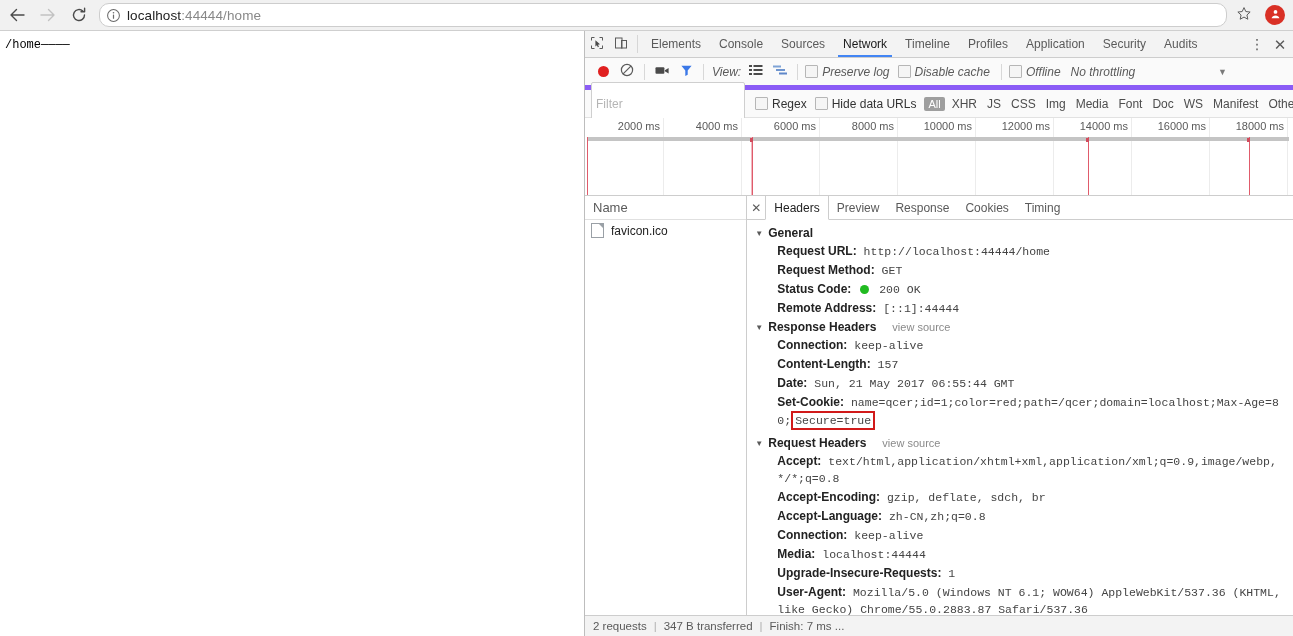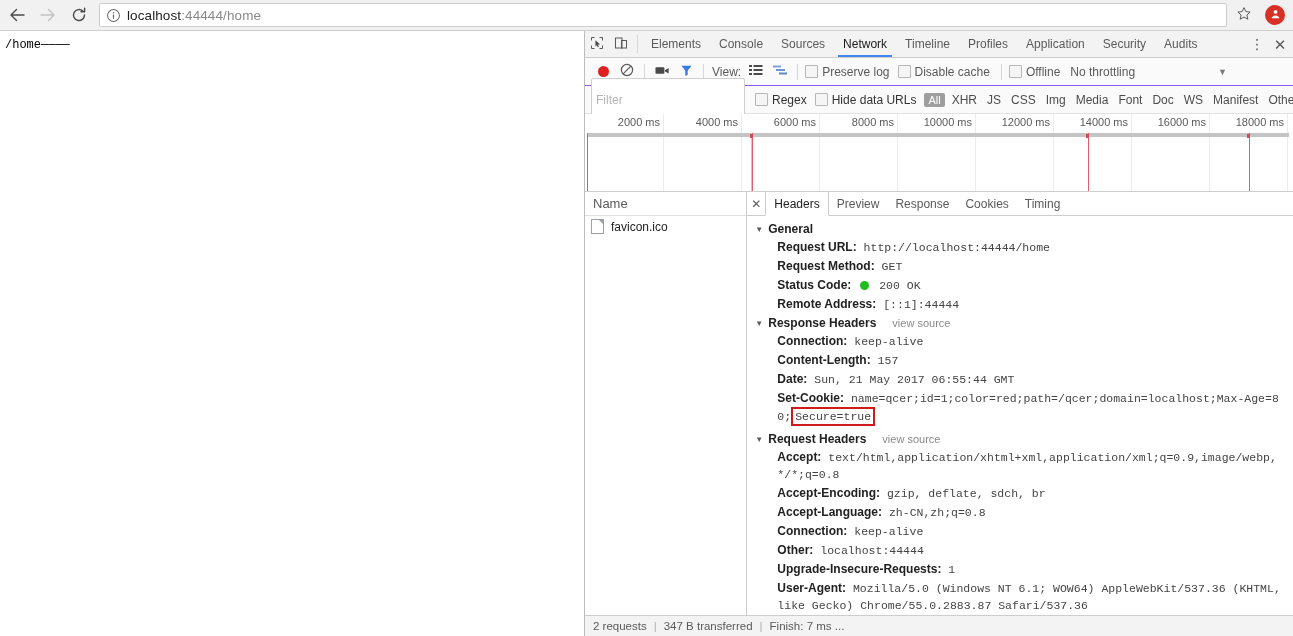--- a/index.html
+++ b/index.html
@@ -21,21 +21,21 @@
   }
   .nav-btn {
     width:28px; height:28px; margin-left:3px;
     display:flex; align-items:center; justify-content:center;
     color:#5a5a5a;
   }
   .nav-btn.disabled { color:#c0c0c0; }
   .nav-btn svg { display:block; }
   .omnibox {
     flex:1; height:22px; margin:0 6px 0 6px;
-    background:#fff; border:1px solid #cdcdcd; border-radius:2px;
+    background:#fff; border:1px solid #cdcdcd; border-radius:10px;
     display:flex; align-items:center; padding:0 4px;
   }
   .info-icon { width:15px; height:15px; margin:0 6px 0 2px; flex:0 0 auto; }
   .url-text { font-size:13.5px; color:#222; letter-spacing:.1px; white-space:nowrap; }
   .url-text .dim { color:#888; }
   .star-btn { width:22px; height:22px; display:flex; align-items:center; justify-content:center; }
   .profile-btn {
     width:20px; height:20px; margin:0 8px 0 10px; border-radius:50%;
     background:#d93025; display:flex; align-items:center; justify-content:center;
     flex:0 0 auto;
@@ -82,23 +82,24 @@
   .dt-tab.active::after {
     content:""; position:absolute; left:4px; right:4px; bottom:0; height:2px;
     background:#4285f4;
   }
   .dt-right { margin-left:auto; display:flex; align-items:center; }
   .dt-kebab { width:20px; text-align:center; color:#5a5a5a; font-size:14px; line-height:1; }
   .dt-close { width:26px; text-align:center; color:#5a5a5a; font-size:15px; line-height:1; }
 
   
   .dt-netbar {
-    height:27px; border-bottom:1px solid #8b5cf6; background:#fafafa;
+    height:27px; border-bottom:5px solid #8b5cf6; background:#fafafa;
     display:flex; align-items:center; padding:0 6px; flex:0 0 auto;
     color:#5a5a5a;
+    font-style:italic;
   }
   .rec-dot { width:11px; height:11px; border-radius:50%; background:#e02020; }
   .icon-btn { width:24px; display:flex; align-items:center; justify-content:center; }
   .vsep { width:1px; height:16px; background:#d8d8d8; margin:0 5px; }
   .lbl { color:#5a5a5a; margin:0 3px; white-space:nowrap; }
   .cbox {
     width:11px; height:11px; border:1px solid #b6b6b6; background:#f5f5f5;
     border-radius:1px; display:inline-block; margin-right:4px; flex:0 0 auto;
   }
   .cwrap { display:flex; align-items:center; margin:0 6px 0 2px; white-space:nowrap; }
@@ -540,21 +541,21 @@
           </div>
           <div class="hrow">
             <span class="hname">Accept-Language:</span>
             <span>zh-CN,zh;q=0.8</span>
           </div>
           <div class="hrow">
             <span class="hname">Connection:</span>
             <span>keep-alive</span>
           </div>
           <div class="hrow">
-            <span class="hname">Other:</span>
+            <span class="hname">Media:</span>
             <span>localhost:44444</span>
           </div>
           <div class="hrow">
             <span class="hname">Upgrade-Insecure-Requests:</span>
             <span>1</span>
           </div>
           <div class="hrow">
             <span class="hname">User-Agent:</span>
             <span>Mozilla/5.0 (Windows NT 6.1; WOW64) AppleWebKit/537.36 (KHTML, like Gecko) Chrome/55.0.2883.87 Safari/537.36</span>
           </div>

